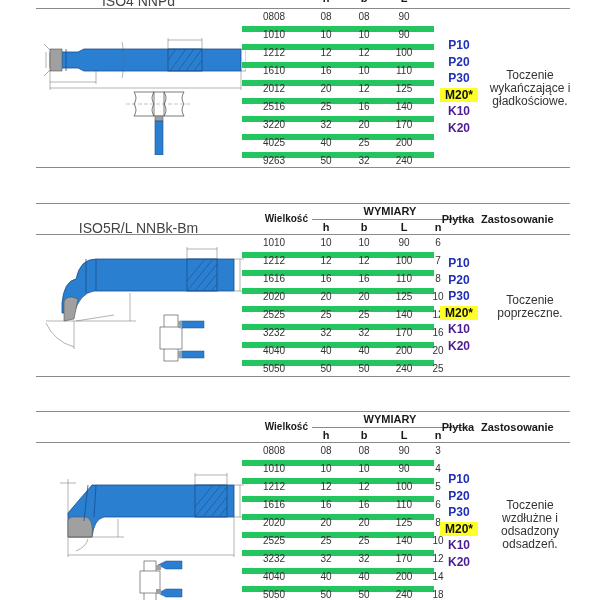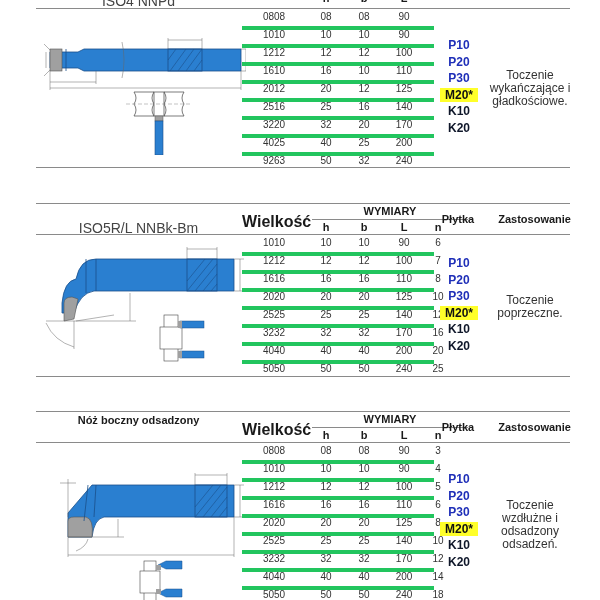--- a/index.html
+++ b/index.html
@@ -2,37 +2,37 @@
 <html><head>
 <meta charset="utf-8">
 <style>
   html, body { margin:0; padding:0; background:#ffffff; }
   body { width:600px; height:600px; overflow:hidden; position:relative;
          font-family:"Liberation Sans", "DejaVu Sans", sans-serif; color:#222; }
   .section { position:absolute; left:36px; width:534px; }
   .rule { position:absolute; left:0; width:534px; height:0; border-top:1.5px solid #8a8a8a; }
   .hdr-title { position:absolute; left:0; width:205px; text-align:center; font-weight:bold; font-size:11px; color:#1a1a1a; }
   .hdr-sub { position:absolute; left:0; width:205px; text-align:center; font-size:14px; color:#444; }
-  .hdr-wielkosc { position:absolute; left:206px; width:66px; text-align:right; font-weight:bold; font-size:16px; color:#1a1a1a; }
+  .hdr-wielkosc { position:absolute; left:206px; width:66px; text-align:right; font-weight:bold; font-size:10px; color:#1a1a1a; }
   .hdr-wymiary { position:absolute; left:276px; width:156px; text-align:center; font-weight:bold; font-size:11px; color:#1a1a1a; }
   .hdr-wym-line { position:absolute; left:276px; width:156px; border-top:1px solid #8a8a8a; }
   .hdr-col { position:absolute; width:36px; text-align:center; font-weight:bold; font-size:11px; color:#1a1a1a; }
   .hdr-plytka { position:absolute; left:397px; width:46px; text-align:center; font-weight:bold; font-size:11px; color:#1a1a1a; }
-  .hdr-zast { position:absolute; left:445px; width:90px; text-align:right; font-weight:bold; font-size:11px; color:#1a1a1a; }
-  .row { position:absolute; left:206px; width:192px; height:18px; border-bottom:4px solid #22c55e; font-size:10px; color:#333; }
+  .hdr-zast { position:absolute; left:445px; width:90px; text-align:left; font-weight:bold; font-size:11px; color:#1a1a1a; }
+  .row { position:absolute; left:206px; width:192px; height:18px; border-bottom:6px solid #22c55e; font-size:10px; color:#333; }
   .row span { position:absolute; top:3px; width:36px; text-align:center; }
   .row .c0 { left:2px; width:60px; }
   .row .c1 { left:66px; }
   .row .c2 { left:104px; }
   .row .c3 { left:144px; }
   .row .c4 { left:178px; }
   .grades { position:absolute; left:400px; width:46px; text-align:center; font-weight:bold; font-size:12px; line-height:16.5px; }
   .grades div { display:block; }
   .g-blue { color:#1f2fb8; }
-  .g-red { color:#0f172a; }
+  .g-red { color:#4c1d95; }
   .g-yellow span { background:#ffff2a; color:#111; padding:0 5px; }
   .usage { position:absolute; left:450px; width:88px; text-align:center; font-size:12px; line-height:13px; color:#333; }
   .drawing { position:absolute; left:0; }
   svg { display:block; }
 </style>
 </head>
 <body>
 
 <div class="section" style="top:0; height:200px;">
   <div class="hdr-sub" style="top:-7px;">ISO4 NNPd</div>
@@ -276,21 +276,20 @@
     <div class="g-red">K20</div>
   </div>
   <div class="usage" style="top:91px;">
     <div>Toczenie</div>
     <div>poprzeczne.</div>
   </div>
 </div>
 
 <div class="section" style="top:411px; height:189px;">
   <div class="rule" style="top:0;"></div>
-  <div class="hdr-title" style="top:3px;">Nóż boczny odsadzony</div>
   <div class="hdr-wielkosc" style="top:10px;">Wielkość</div>
   <div class="hdr-wymiary" style="top:2px;">WYMIARY</div>
   <div class="hdr-wym-line" style="top:16px;"></div>
   <div class="hdr-col" style="left:272px; top:18px;">h</div>
   <div class="hdr-col" style="left:310px; top:18px;">b</div>
   <div class="hdr-col" style="left:350px; top:18px;">L</div>
   <div class="hdr-col" style="left:384px; top:18px;">n</div>
   <div class="hdr-plytka" style="top:10px; left:399px;">Płytka</div>
   <div class="hdr-zast" style="top:10px;">Zastosowanie</div>
   <div class="rule" style="top:31px;"></div>

